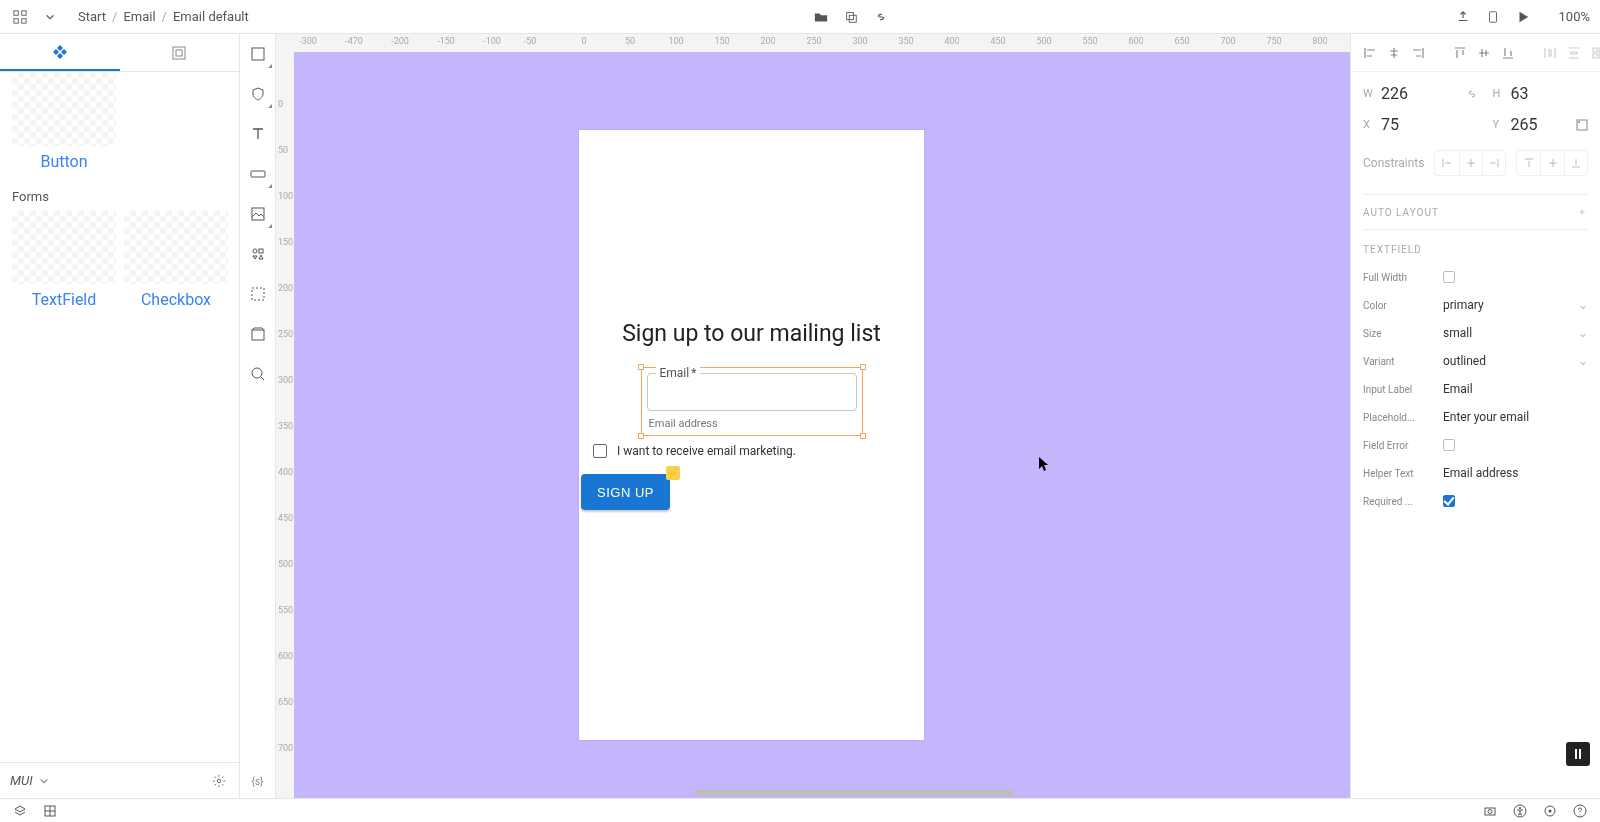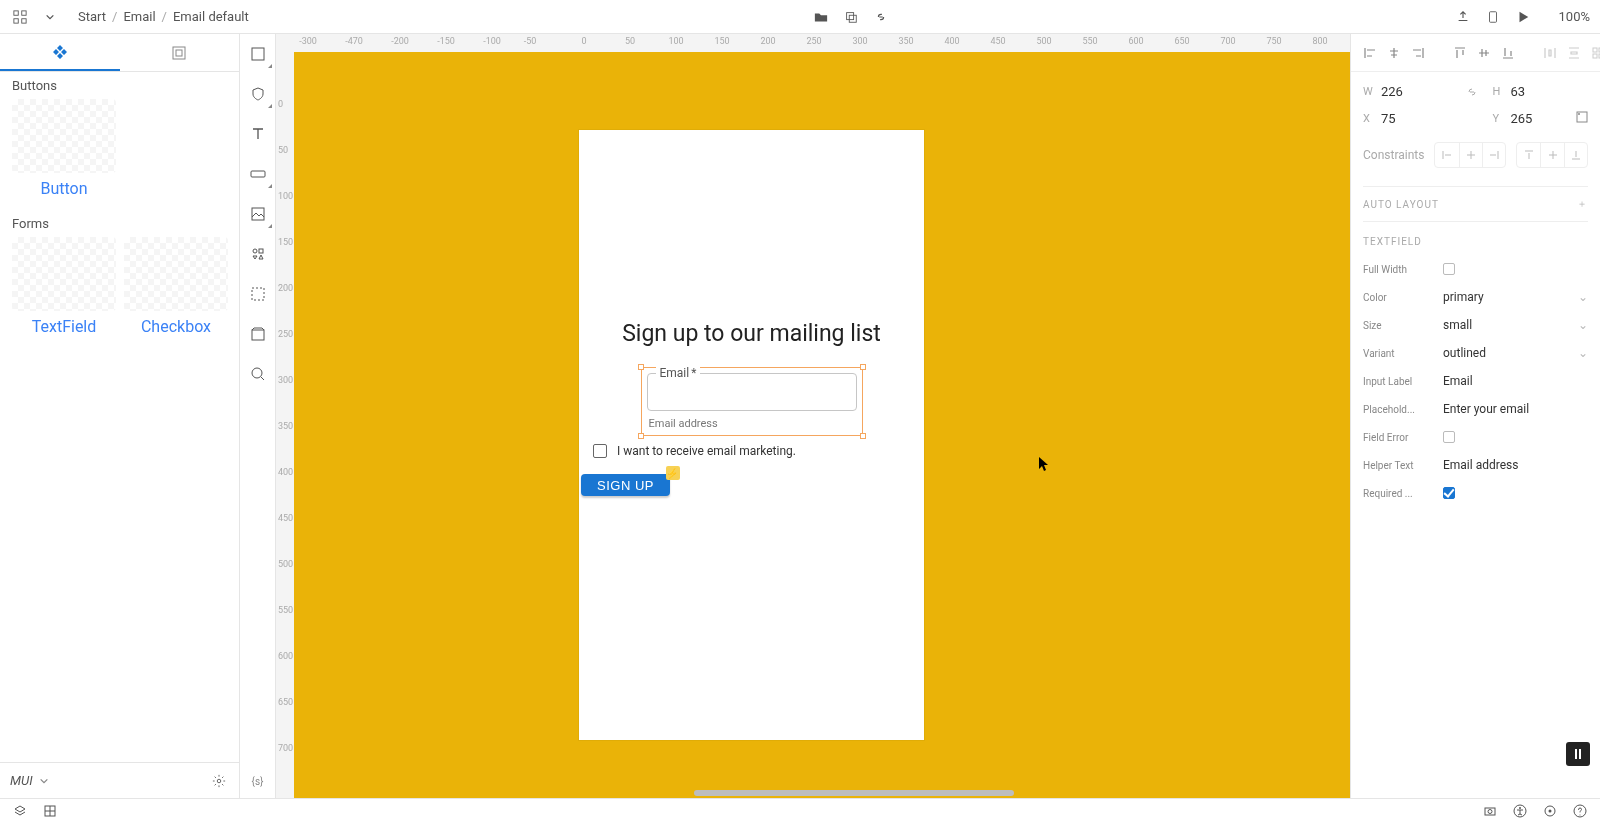--- a/index.html
+++ b/index.html
@@ -39,21 +39,21 @@
   .design-system { display: inline-flex; align-items: center; gap: 6px; cursor: pointer; font-style: italic; }
 
   
   .toolstrip { border-right: 1px solid #e5e5e5; display: flex; flex-direction: column; align-items: center; padding-top: 8px; gap: 16px; }
   .toolstrip .tool { width: 24px; height: 24px; display: flex; align-items: center; justify-content: center; color: #555; cursor: pointer; position: relative; }
   .tool .caret { position: absolute; right: -2px; bottom: -2px; width: 0; height: 0; border-left: 4px solid transparent; border-bottom: 4px solid #888; }
   .toolstrip-spacer { flex: 1; }
   .toolstrip-bottom { padding-bottom: 10px; }
 
   
-  .canvas-wrap { position: relative; background: #eab308; overflow: hidden; }
+  .canvas-wrap { position: relative; background: #c4b5fd; overflow: hidden; }
   .ruler-h { position: absolute; left: 18px; right: 0; top: 0; height: 18px; background: #f4f4f4; font-size: 9px; color: #aaa; }
   .ruler-h .tick { position: absolute; top: 2px; transform: translateX(-50%); }
   .ruler-v { position: absolute; left: 0; top: 18px; bottom: 0; width: 18px; background: #f4f4f4; font-size: 9px; color: #aaa; }
   .ruler-v .tick { position: absolute; left: 2px; transform: translateY(-50%); }
   .ruler-corner { position: absolute; left:0; top:0; width:18px; height:18px; background:#f4f4f4; }
 
   .design-surface { position: absolute; left: 18px; top: 18px; right: 0; bottom: 0; }
   .artboard { position: absolute; left: 285px; top: 78px; width: 345px; height: 610px; background: #fff; box-shadow: 0 0 0 1px rgba(0,0,0,0.04); }
 
   
@@ -66,40 +66,40 @@
 
   .mui-tf { position: relative; border: 1px solid #c6c6c6; border-radius: 4px; height: 38px; display: flex; align-items: center; padding: 0 10px; background: #fff; }
   .mui-tf-label { position: absolute; left: 8px; top: -8px; background: #fff; padding: 0 4px; font-size: 12px; color: #555; display: inline-flex; align-items: center; gap: 2px; }
   .mui-tf-star { color: #555; }
   .mui-helper { font-size: 11px; color: #777; margin: 6px 2px 0; }
 
   .mui-check-row { display: flex; align-items: center; gap: 10px; margin: 14px 0 0 14px; font-size: 12px; color: #333; }
   .mui-checkbox { width: 14px; height: 14px; border: 1.5px solid #666; border-radius: 2px; }
 
   .mui-btn-wrap { position: relative; display: inline-block; margin: 16px 0 0 2px; }
-  .mui-btn { background: #1976d2; color: #fff; border: none; border-radius: 4px; height: 22px; padding: 0 16px; font-size: 13px; letter-spacing: 0.5px; cursor: pointer; box-shadow: 0 2px 2px rgba(0,0,0,0.2); }
+  .mui-btn { background: #1976d2; color: #fff; border: none; border-radius: 4px; height: 36px; padding: 0 16px; font-size: 13px; letter-spacing: 0.5px; cursor: pointer; box-shadow: 0 2px 2px rgba(0,0,0,0.2); }
   .bolt-badge { position: absolute; right: -10px; top: -8px; width: 14px; height: 14px; background: #f7d154; border-radius: 2px; display: flex; align-items: center; justify-content: center; font-size: 10px; color: #555; }
 
   .cursor { position: absolute; left: 744px; top: 404px; }
   .cursor svg { width: 12px; height: 16px; }
 
   .hscroll { position: absolute; left: 400px; bottom: 2px; width: 320px; height: 6px; background: #bdbdbd; border-radius: 3px; }
 
   
   .right-panel { border-left: 1px solid #e5e5e5; position: relative; }
   .rp-toprow { height: 38px; border-bottom: 1px solid #eee; display: flex; align-items: center; padding: 0 8px; gap: 4px; }
   .rp-toprow .grp { display: flex; gap: 2px; }
   .rp-toprow .sep { width: 1px; height: 18px; background: #eee; margin: 0 6px; }
   .ibtn { width: 22px; height: 22px; display: inline-flex; align-items: center; justify-content: center; color: #888; cursor: pointer; border-radius: 3px; }
   .ibtn.disabled { color: #ccc; cursor: default; }
 
   .props { padding: 10px 12px; font-size: 12px; color: #555; }
   .dim-grid { display: grid; grid-template-columns: 12px 1fr 22px 12px 1fr; gap: 8px 6px; align-items: center; margin-bottom: 14px; }
   .dim-label { color: #aaa; font-size: 11px; }
-  .dim-val { color: #333; font-size: 13px; padding: 2px 0; }
+  .dim-val { color: #333; font-size: 16px; padding: 2px 0; }
   .dim-icon { color: #aaa; }
 
   .constraints-row { display: flex; align-items: center; gap: 10px; margin-bottom: 18px; }
   .constraints-label { color: #aaa; font-size: 12px; flex: 0 0 auto; }
   .cbtn-group { display: flex; border: 1px solid #eee; border-radius: 4px; overflow: hidden; }
   .cbtn { width: 24px; height: 24px; display: flex; align-items: center; justify-content: center; color: #bbb; cursor: pointer; }
   .cbtn + .cbtn { border-left: 1px solid #eee; }
 
   .section-header { display: flex; justify-content: space-between; align-items: center; color: #aaa; letter-spacing: 1px; font-size: 10px; padding: 10px 0; border-top: 1px solid #eee; }
   .plus { color: #bbb; cursor: pointer; }
@@ -198,21 +198,20 @@
       </div>
       <div class="left-tab">
         <svg viewBox="0 0 16 16">
             <rect x="2" y="2" width="12" height="12" fill="none" stroke="currentColor"></rect>
             <rect x="5" y="5" width="6" height="6" fill="none" stroke="currentColor"></rect>
           </svg>
       </div>
     </div>
 
 
-    <div class="section-title">Buttons</div>
     <div class="thumb-row">
       <div class="thumb">
         <div class="thumb-box"></div>
         <div class="thumb-label">Button</div>
       </div>
     </div>
 
     <div class="section-title">Forms</div>
     <div class="thumb-row">
       <div class="thumb">
@@ -457,21 +456,21 @@
               <path d="M4 7a3 3 0 013-3M10 7a3 3 0 01-3 3M5 7h4" stroke="currentColor" fill="none"></path>
             </svg>
           </span>
         <span class="dim-label">H</span>
         <span class="dim-val">63</span>
 
         <span class="dim-label">X</span>
         <span class="dim-val">75</span>
         <span></span>
         <span class="dim-label">Y</span>
-        <span class="dim-val" style="display:flex;justify-content:space-between;">
+        <span class="dim-val" style="display:flex;justify-content:space-between;align-items:center;">
           <span>265</span>
           <svg width="12" height="12" viewBox="0 0 12 12">
               <rect x="1" y="1" width="10" height="10" fill="none" stroke="#888"></rect>
               <circle cx="3" cy="3" r="1" fill="#888"></circle>
             </svg>
         </span>
       </div>
 
       <div class="constraints-row">
         <span class="constraints-label">Constraints</span>

